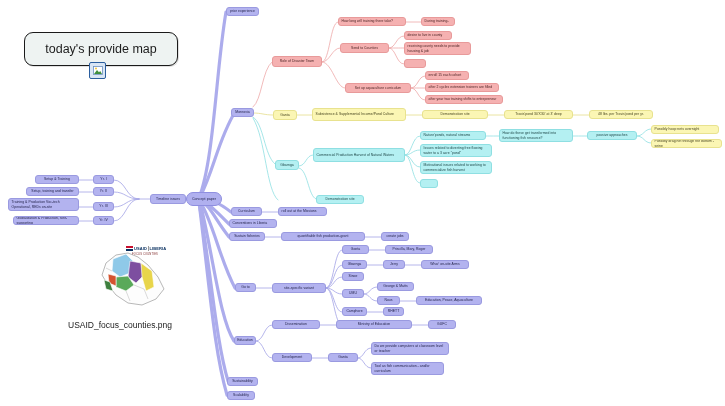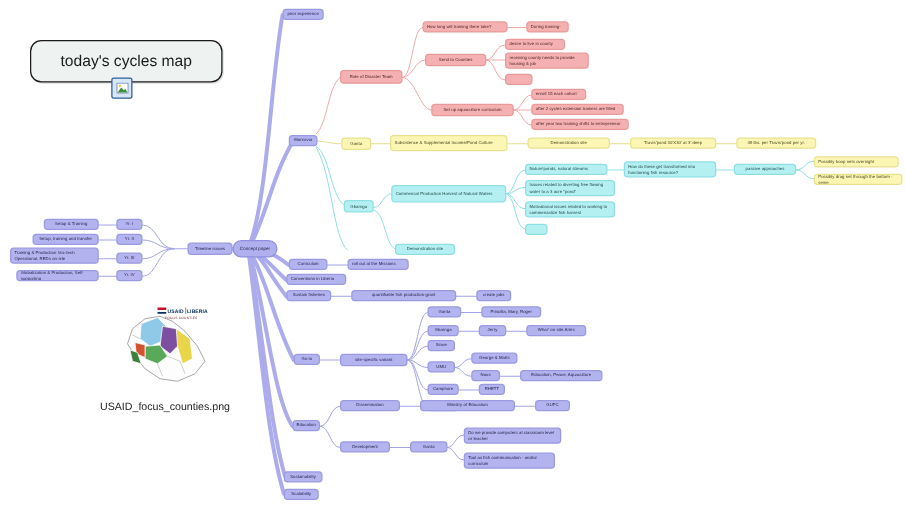--- a/index.html
+++ b/index.html
@@ -50,21 +50,21 @@
     background:#d9e6f5;border:1.6px solid #2a5d9e;border-radius:2px;
     display:flex;align-items:center;justify-content:center;
   }
   #title-img-badge svg{display:block;}
 
   
   #map-figure{position:absolute;left:86px;top:243px;width:92px;height:72px;}
   #map-figure .frame{position:absolute;inset:0;background:#ffffff;}
   #map-caption{
     position:absolute;left:68px;top:320px;width:128px;
-    text-align:center;font-size:8.5px;color:#232323;
+    text-align:left;font-size:8.5px;color:#232323;
   }
   .usaid-mark{position:absolute;left:40px;top:3px;font-size:4px;display:flex;align-items:center;gap:1px;}
   .usaid-mark .flag{width:7px;height:4.5px;background:linear-gradient(#c8102e 0 33%,#ffffff 33% 66%,#0a3161 66% 100%);}
   .usaid-mark .w{font-weight:bold;color:#0a3161;font-size:4px;letter-spacing:.1px;}
   .usaid-mark .bar{width:.6px;height:5px;background:#999;}
   .usaid-sub{position:absolute;left:46px;top:9.5px;font-size:2.6px;color:#7a2020;letter-spacing:.2px;}
 </style>
 </head>
 <body>
 
@@ -167,21 +167,21 @@
         <path d="M320 325 L 336 325"></path>
         <path d="M412 325 L 428 325"></path>
         <path d="M312 358 L 328 358"></path>
         <path d="M358 358 C 364 358, 364 348, 371 348"></path>
         <path d="M358 358 C 364 358, 364 368, 371 368"></path>
       </g>
     </g>
   </svg>
 
   <div id="title-callout">
-    <div class="t">today's cycles map</div>
+    <div class="t">today's provide map</div>
   </div>
   <div id="title-img-badge">
     <svg width="10" height="9" viewBox="0 0 10 9" aria-hidden="true">
       <rect x="0.5" y="0.5" width="9" height="8" fill="#ffffff" stroke="#6b8fbf" stroke-width="0.8"></rect>
       <circle cx="3" cy="2.6" r="1" fill="#f2c438"></circle>
       <path d="M1 8 L4 4 L6 6.2 L7.2 5 L9 8 Z" fill="#3f8f3f"></path>
     </svg>
   </div>
 
   <div class="node n-root" style="left:186px;top:192px;width:36px;height:14px;font-size:3.6px;">

